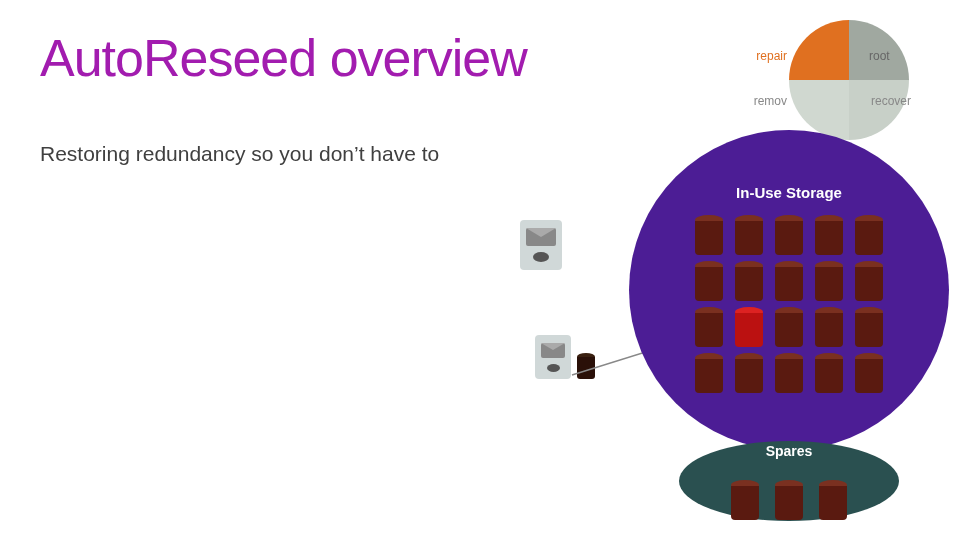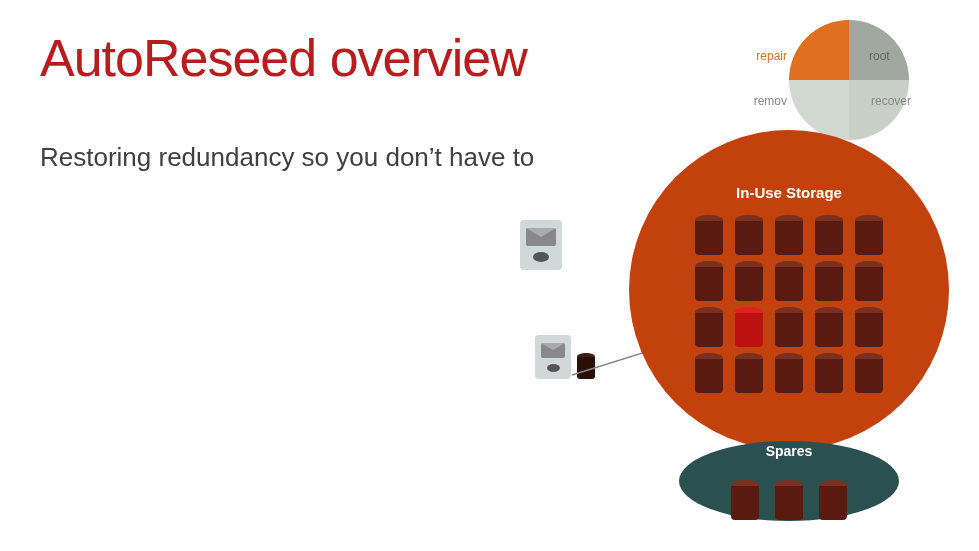--- a/index.html
+++ b/index.html
@@ -12,43 +12,43 @@
       position: relative;
     }
 
     
     .title {
       position: absolute;
       top: 28px;
       left: 40px;
       font-size: 52px;
       font-weight: 300;
-      color: #b91c1c;
+      color: #a21caf;
       letter-spacing: -1px;
     }
 
     
     .subtitle {
       position: absolute;
       top: 140px;
       left: 40px;
-      font-size: 26px;
+      font-size: 21px;
       font-weight: 300;
       color: #404040;
       line-height: 1.35;
     }
 
     
     .storage-circle {
       position: absolute;
       top: 130px;
       right: 30px;
       width: 320px;
       height: 320px;
-      background: #c2410c;
+      background: #4c1d95;
       border-radius: 50%;
       display: flex;
       flex-direction: column;
       align-items: center;
       justify-content: center;
       padding: 20px;
     }
 
     .storage-label {
       color: white;

